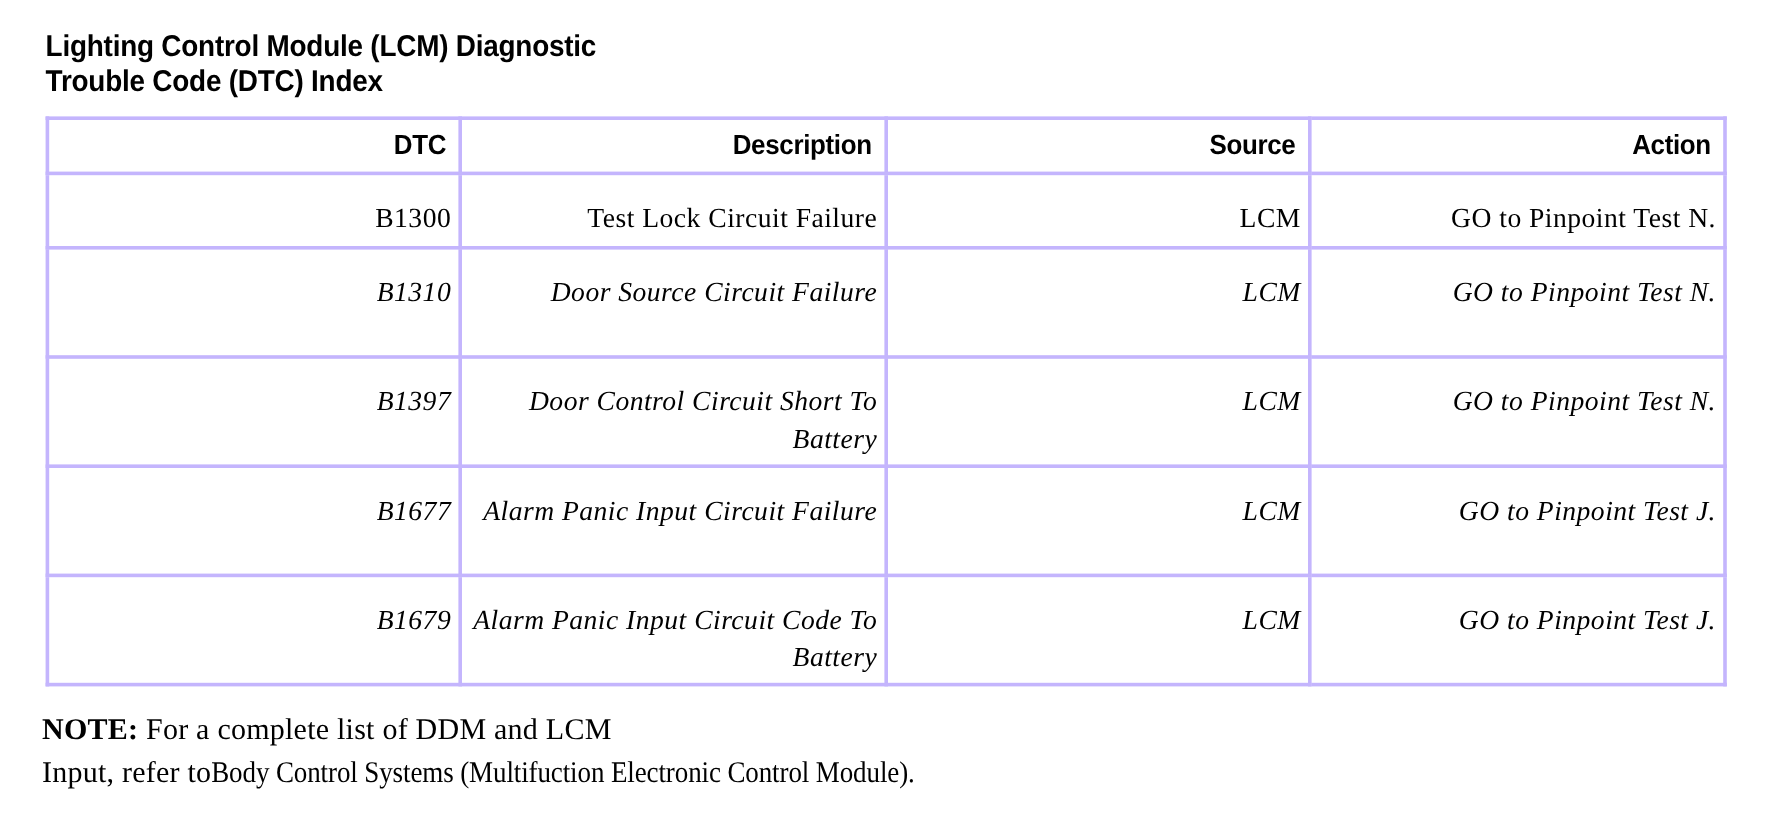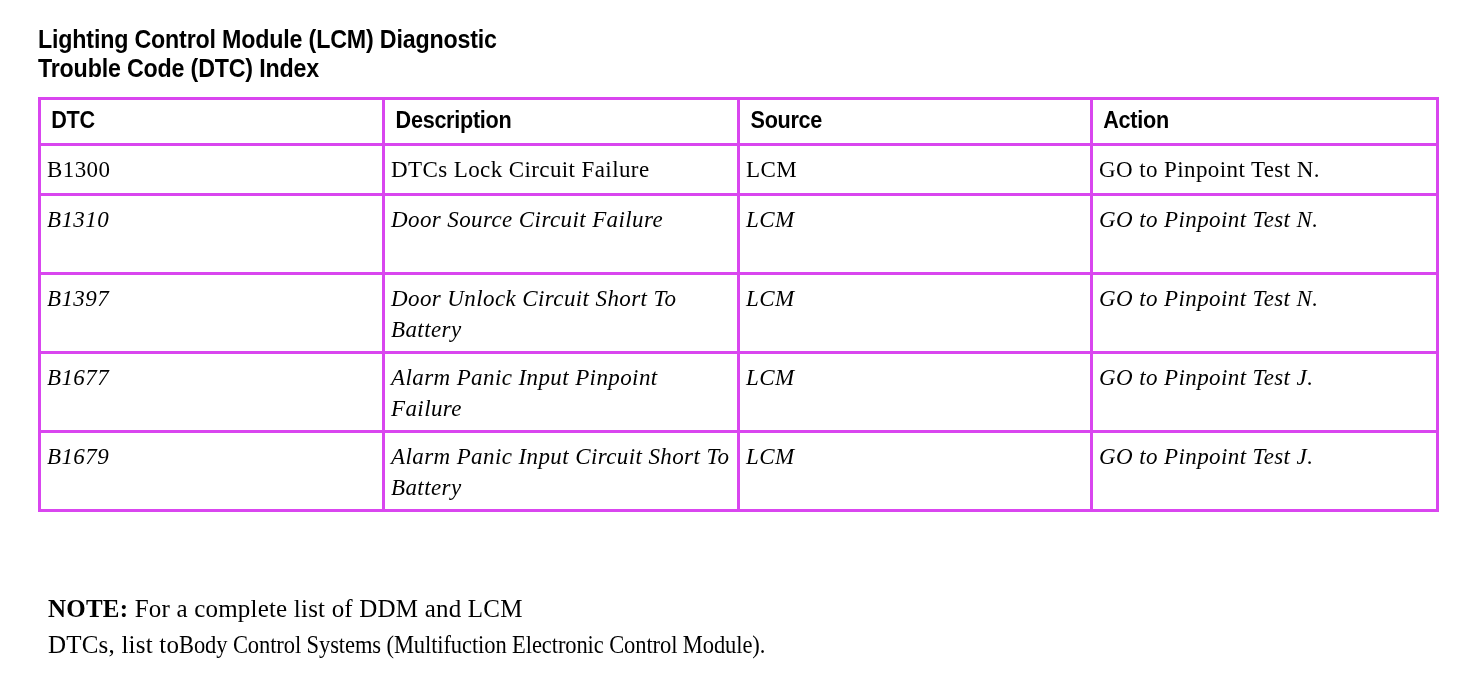--- a/index.html
+++ b/index.html
@@ -42,22 +42,22 @@
     border-collapse: collapse;
     table-layout: fixed;
   }
   .dtc-table col.c-dtc    { width: 344px; }
   .dtc-table col.c-desc   { width: 355px; }
   .dtc-table col.c-source { width: 353px; }
   .dtc-table col.c-action { width: 346px; }
 
   .dtc-table th,
   .dtc-table td {
-    border: 3px solid #d946ef;
-    text-align: left;
+    border: 3px solid #c4b5fd;
+    text-align: right;
     vertical-align: top;
     padding: 0;
   }
 
   .dtc-table thead th {
     height: 41px;
     font-family: "Liberation Sans", sans-serif;
     font-weight: bold;
     font-size: 23px;
     letter-spacing: -0.3px;
@@ -66,41 +66,40 @@
   }
   .hdr-inner {
     display: block;
     transform: scaleX(0.94);
   }
 
   .dtc-table tbody td {
     font-family: "Liberation Serif", serif;
     font-size: 23px;
     line-height: 31px;
-    padding-top: 8px;
+    padding-top: 20px;
     padding-left: 6px;
     padding-right: 6px;
     letter-spacing: 0.4px;
   }
   .dtc-table tbody tr.r-short td { height: 39px; }
   .dtc-table tbody tr.r-tall  td { height: 68px; font-style: italic; }
 
   .cell-txt { display: block; }
 
   
   .note {
     position: absolute;
     left: 35px;
     top: 591px;
     width: 1400px;
     font-family: "Liberation Serif", serif;
     font-size: 25px;
     line-height: 36px;
     letter-spacing: 0.2px;
-    margin-left: 13px;
   }
   .note-line { display: block; white-space: nowrap; }
   .note-label { font-weight: bold; }
   .note-ref {
     display: inline-block;
     transform: scaleX(0.90);
     transform-origin: left center;
     letter-spacing: -0.1px;
   }
 </style>
@@ -133,21 +132,21 @@
       </th>
     </tr>
   </thead>
   <tbody>
 
     <tr class="r-short">
       <td>
           <span class="cell-txt">B1300</span>
         </td>
       <td>
-          <span class="cell-txt">DTCs Lock Circuit Failure</span>
+          <span class="cell-txt">Test Lock Circuit Failure</span>
         </td>
       <td>
           <span class="cell-txt">LCM</span>
         </td>
       <td>
           <span class="cell-txt">GO to Pinpoint Test N.</span>
         </td>
     </tr>
 
     <tr class="r-tall">
@@ -164,59 +163,59 @@
           <span class="cell-txt">GO to Pinpoint Test N.</span>
         </td>
     </tr>
 
 
     <tr class="r-tall">
       <td>
           <span class="cell-txt">B1397</span>
         </td>
       <td>
-          <span class="cell-txt">Door Unlock Circuit Short To Battery</span>
+          <span class="cell-txt">Door Control Circuit Short To Battery</span>
         </td>
       <td>
           <span class="cell-txt">LCM</span>
         </td>
       <td>
           <span class="cell-txt">GO to Pinpoint Test N.</span>
         </td>
     </tr>
 
     <tr class="r-tall">
       <td>
           <span class="cell-txt">B1677</span>
         </td>
       <td>
-          <span class="cell-txt">Alarm Panic Input Pinpoint Failure</span>
+          <span class="cell-txt">Alarm Panic Input Circuit Failure</span>
         </td>
       <td>
           <span class="cell-txt">LCM</span>
         </td>
       <td>
           <span class="cell-txt">GO to Pinpoint Test J.</span>
         </td>
     </tr>
 
     <tr class="r-tall">
       <td>
           <span class="cell-txt">B1679</span>
         </td>
       <td>
-          <span class="cell-txt">Alarm Panic Input Circuit Short To Battery</span>
+          <span class="cell-txt">Alarm Panic Input Circuit Code To Battery</span>
         </td>
       <td>
           <span class="cell-txt">LCM</span>
         </td>
       <td>
           <span class="cell-txt">GO to Pinpoint Test J.</span>
         </td>
     </tr>
 
   </tbody>
 </table>
 
 <div class="note">
   <span class="note-line"><span class="note-label">NOTE:</span><span> For a complete list of DDM and LCM</span></span>
-  <span class="note-line"><span>DTCs, list to</span><span class="note-ref">Body Control Systems (Multifuction Electronic Control Module).</span></span>
+  <span class="note-line"><span>Input, refer to</span><span class="note-ref">Body Control Systems (Multifuction Electronic Control Module).</span></span>
 </div>
 
 </body></html>

